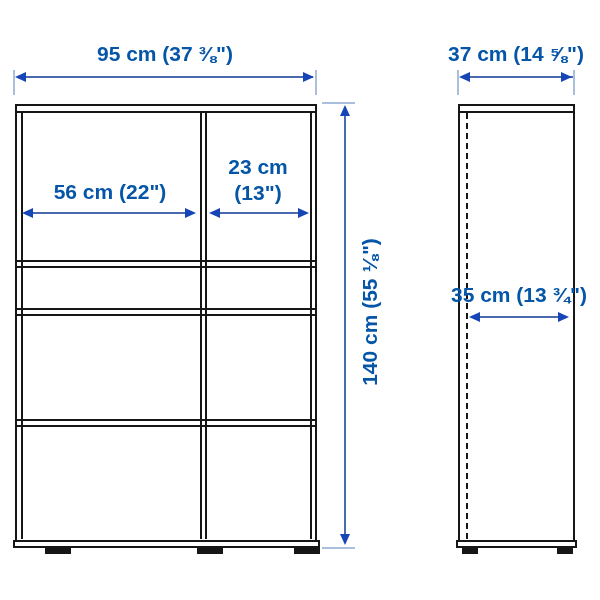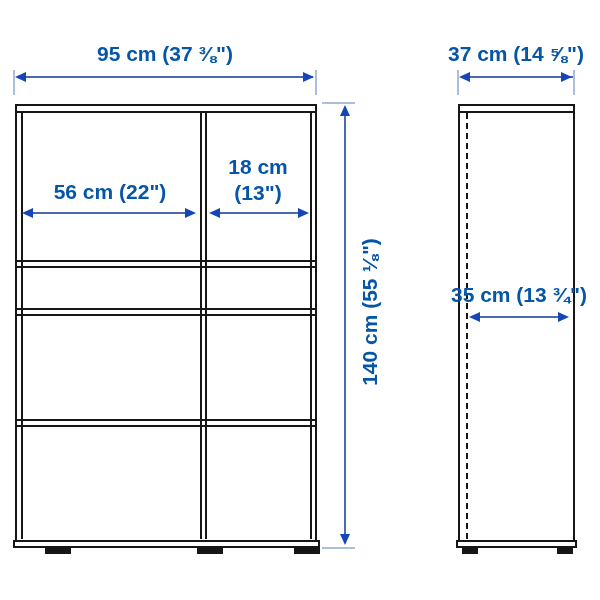--- a/index.html
+++ b/index.html
@@ -86,21 +86,21 @@
     <div class="dline" style="left:26px; top:212px; width:168px; height:2px;"></div>
     <div class="arr left" style="left:22px; top:208px;"></div>
     <div class="arr right" style="left:185px; top:208px;"></div>
     <div class="dim-label" style="left:110px; top:180px;">56 cm (22")</div>
   </div>
 
   <div>
     <div class="dline" style="left:213px; top:212px; width:94px; height:2px;"></div>
     <div class="arr left" style="left:209px; top:208px;"></div>
     <div class="arr right" style="left:298px; top:208px;"></div>
-    <div class="dim-label" style="left:258px; top:155px;">18 cm</div>
+    <div class="dim-label" style="left:258px; top:155px;">23 cm</div>
     <div class="dim-label" style="left:258px; top:181px;">(13")</div>
   </div>
 
   <div>
     <div class="ext" style="left:322px; top:102px; width:33px; height:2px;"></div>
     <div class="ext" style="left:322px; top:547px; width:33px; height:2px;"></div>
     <div class="dline" style="left:344px; top:109px; width:2px; height:431px;"></div>
     <div class="arr up" style="left:340px; top:105px;"></div>
     <div class="arr down" style="left:340px; top:534px;"></div>
     <div class="dim-label vert" style="left:370px; top:312px;">140 cm (55 ⅛")</div>

